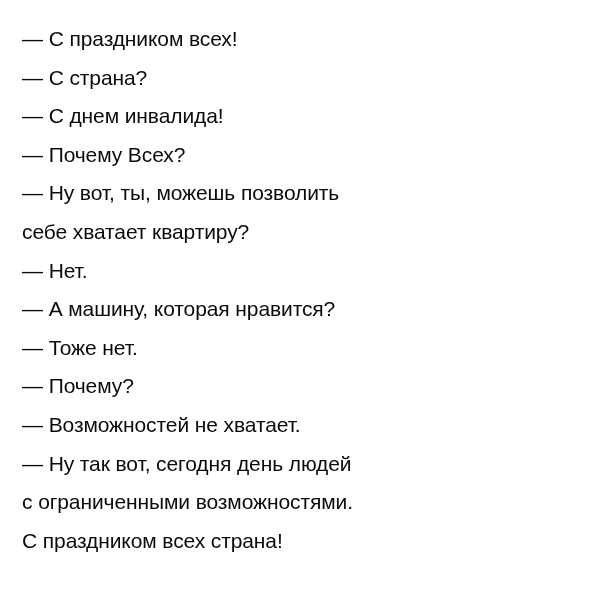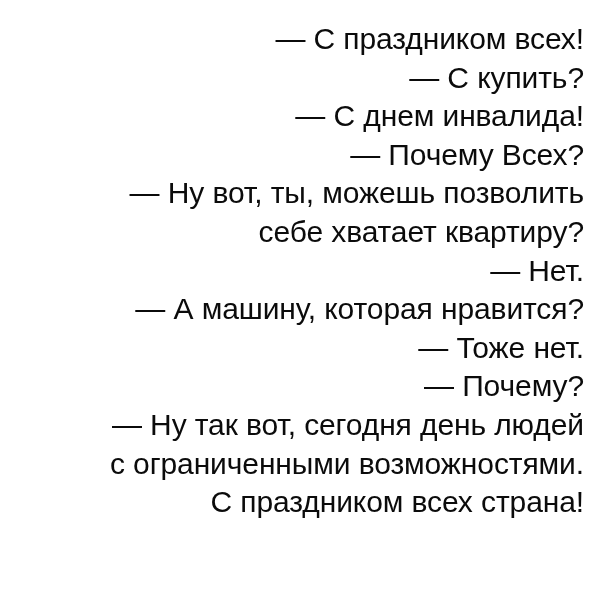--- a/index.html
+++ b/index.html
@@ -17,38 +17,38 @@
     box-sizing: border-box;
     width: 602px;
     height: 604px;
     padding: 20px 18px 10px 22px;
     display: flex;
     flex-direction: column;
     justify-content: flex-start;
   }
   .line {
     color: #0b0b0b;
-    font-size: 30px;
+    font-size: 21px;
     line-height: 38.6px;
     letter-spacing: -0.1px;
     white-space: pre;
     font-weight: 400;
-    text-align: right;
   }
 </style>
 </head>
 <body>
 
 <div class="joke-sheet">
   <div class="line">— С праздником всех!</div>
-  <div class="line">— С купить?</div>
+  <div class="line">— С страна?</div>
   <div class="line">— С днем инвалида!</div>
   <div class="line">— Почему Всех?</div>
   <div class="line">— Ну вот, ты, можешь позволить</div>
   <div class="line">себе хватает квартиру?</div>
   <div class="line">— Нет.</div>
   <div class="line">— А машину, которая нравится?</div>
   <div class="line">— Тоже нет.</div>
   <div class="line">— Почему?</div>
+  <div class="line">— Возможностей не хватает.</div>
   <div class="line">— Ну так вот, сегодня день людей</div>
   <div class="line">с ограниченными возможностями.</div>
   <div class="line">С праздником всех страна!</div>
 </div>
 
 </body></html>

